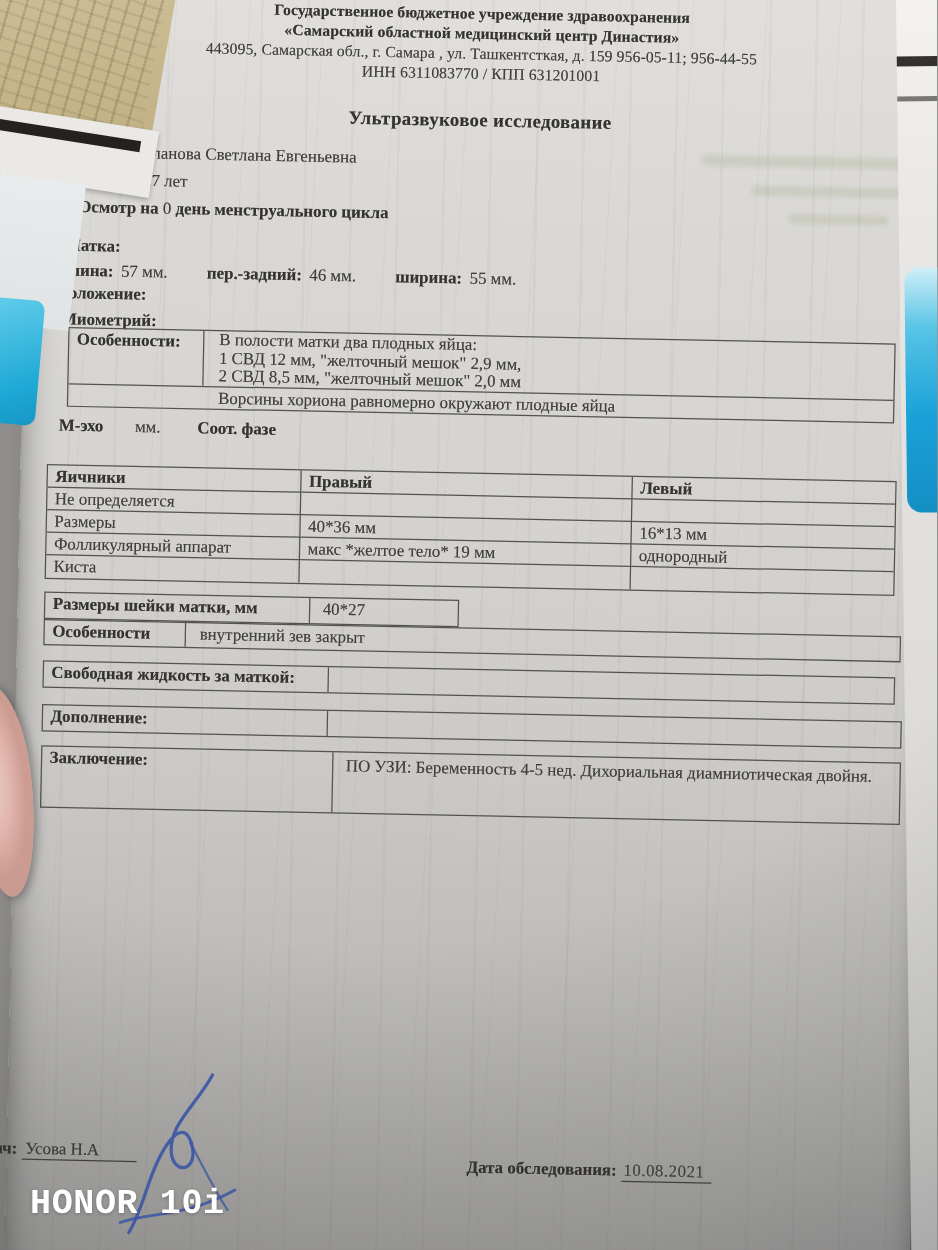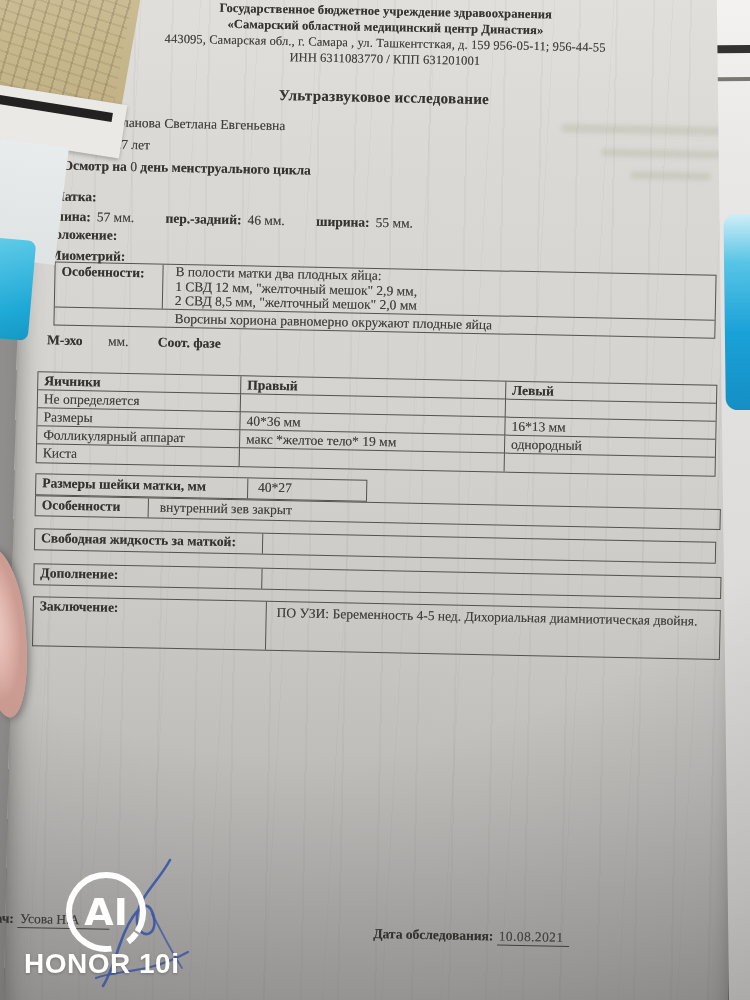--- a/index.html
+++ b/index.html
@@ -106,21 +106,21 @@
     background:radial-gradient(60% 50% at 35% 45%, #eed0c9 0%, #dfb3aa 55%, #cc9c92 90%);
     border-radius:46% 54% 52% 48% / 40% 42% 58% 60%;
     box-shadow:3px 2px 7px rgba(0,0,0,.28); }
   .vignette { position:absolute; inset:0; z-index:7; pointer-events:none;
     background:radial-gradient(150% 110% at 40% 15%, rgba(0,0,0,0) 55%, rgba(30,30,34,.14) 78%, rgba(25,25,30,.32) 100%); }
 
   
   .signature { position:absolute; left:90px; top:856px; z-index:8; }
   .ai-logo { position:absolute; left:56px; top:862px; z-index:9; }
   .honor-text { position:absolute; left:24px; top:948px; z-index:9;
-    font-family:Liberation Sans, sans-serif; font-weight:bold; font-size:28px;
+    font-family:Liberation Mono, monospace; font-weight:bold; font-size:28px;
     color:#ffffff; letter-spacing:.5px; text-shadow:0 1px 3px rgba(0,0,0,.25); }
 </style>
 </head>
 <body>
 
 <div class="scene">
 
   <div class="tan"></div>
   <div class="white-wedge"></div>
   <div class="dark-bar"></div>
@@ -253,21 +253,15 @@
   <div class="vignette"></div>
 
   <div class="signature">
     <svg width="112" height="138" viewBox="0 0 112 138">
       <path d="M80 4 C67 28 45 44 47 66 C49 85 70 81 63 58 C56 37 40 60 30 88 C24 105 20 119 13 130" fill="none" stroke="#3a55a6" stroke-width="2.6" stroke-linecap="round" opacity="0.9"></path>
       <path d="M6 122 C30 113 56 119 98 96" fill="none" stroke="#3a55a6" stroke-width="2.2" stroke-linecap="round" opacity="0.85"></path>
       <path d="M62 58 C70 72 78 90 92 112" fill="none" stroke="#3a55a6" stroke-width="1.8" stroke-linecap="round" opacity="0.75"></path>
     </svg>
   </div>
 
-  <div class="ai-logo">
-    <svg width="100" height="100" viewBox="0 0 100 100">
-      <circle cx="50" cy="50" r="37" fill="none" stroke="#ffffff" stroke-width="6" stroke-dasharray="200 18" stroke-dashoffset="-30" transform="rotate(35 50 50)"></circle>
-      <text x="50" y="63" text-anchor="middle" font-family="DejaVu Sans, Liberation Sans, sans-serif" font-size="38" font-weight="bold" fill="#ffffff">AI</text>
-    </svg>
-  </div>
   <div class="honor-text">HONOR 10i</div>
 
 </div>
 
 </body></html>

